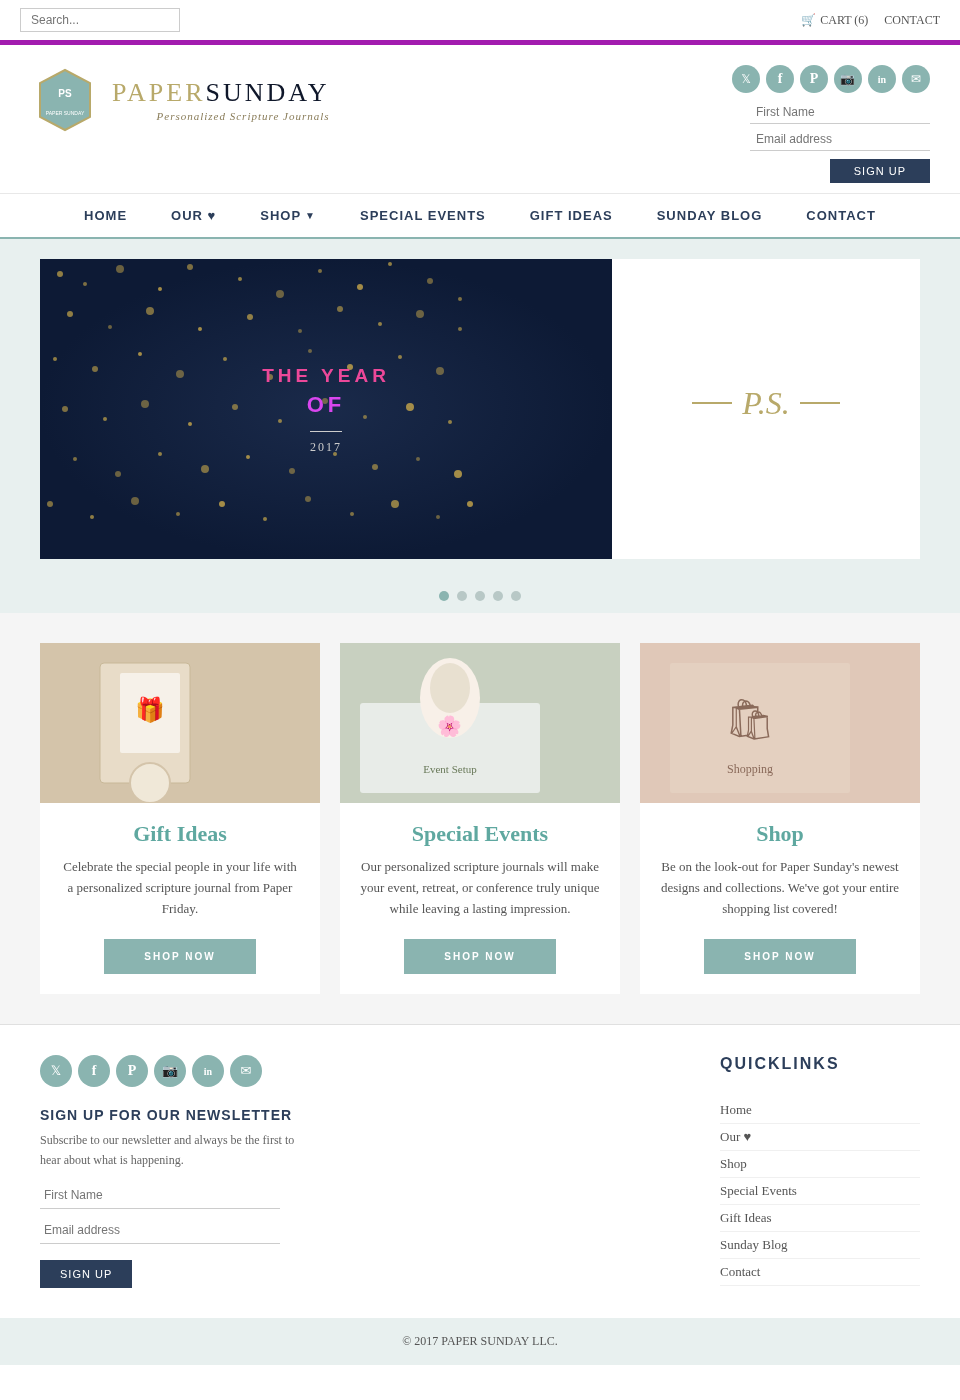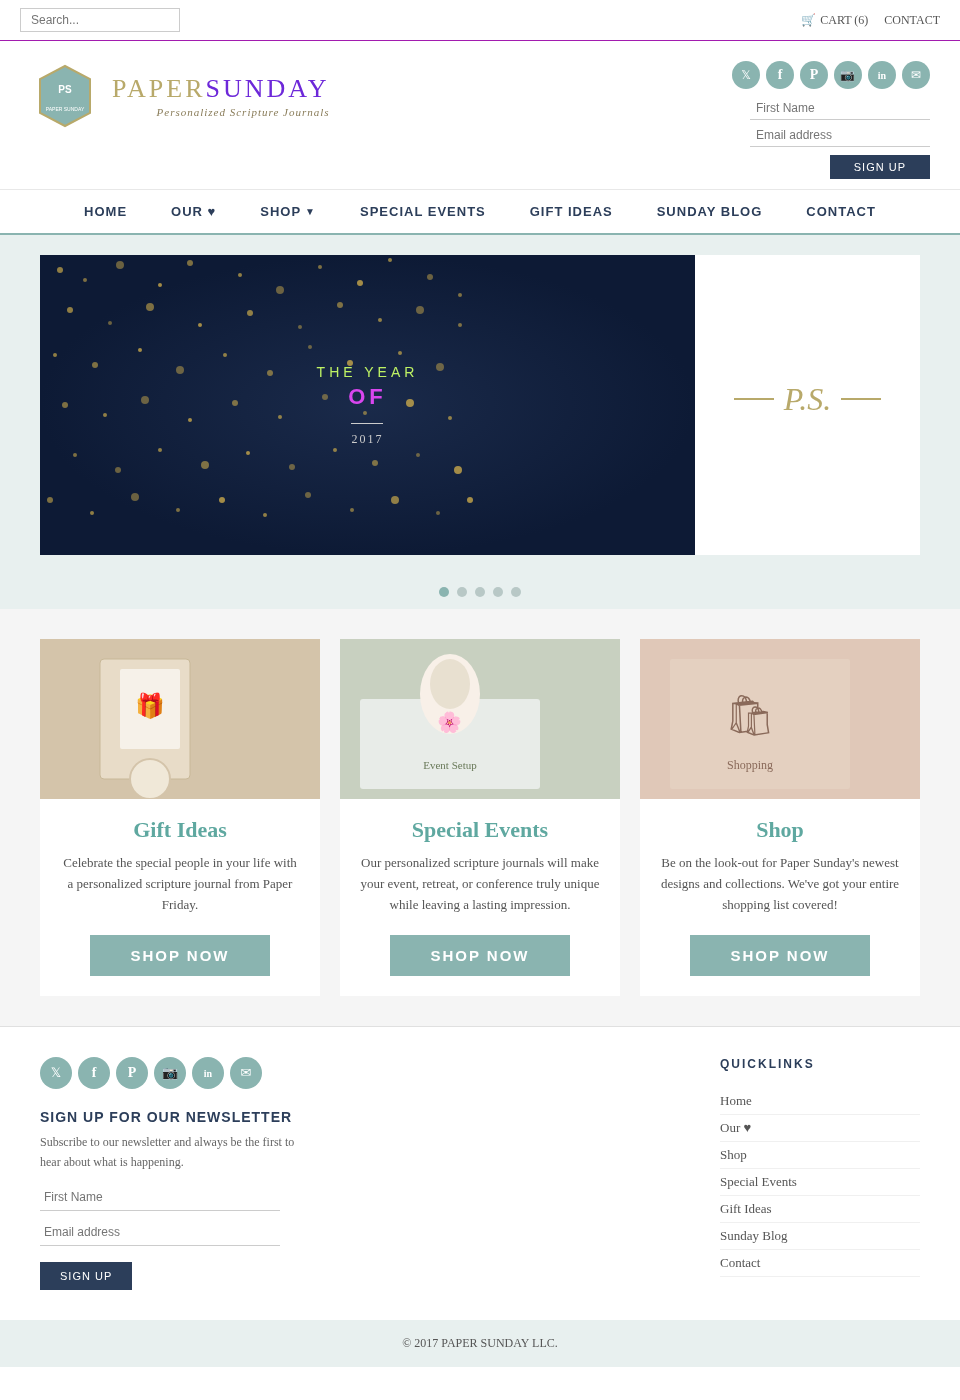--- a/index.html
+++ b/index.html
@@ -5,21 +5,21 @@
     * { box-sizing: border-box; margin: 0; padding: 0; }
     body { font-family: 'Georgia', serif; background: #fff; width: 960px; }
 
     
     .top-bar {
       background: #fff;
       display: flex;
       align-items: center;
       justify-content: space-between;
       padding: 8px 20px;
-      border-bottom: 1px solid #a21caf;
+      border-bottom: 5px solid #a21caf;
     }
     .search-input {
       border: 1px solid #ccc;
       padding: 4px 10px;
       width: 160px;
       font-size: 12px;
       color: #999;
     }
     .top-bar-right {
       display: flex;
@@ -175,24 +175,24 @@
     }
     .hero-text-overlay {
       position: relative;
       z-index: 2;
       text-align: center;
       color: #fff;
       padding: 30px;
     }
     .hero-year-text {
       font-family: 'Arial', sans-serif;
-      font-size: 14px;
-      font-weight: normal;
+      font-size: 19px;
+      font-weight: bold;
       letter-spacing: 4px;
-      color: #bef264;
+      color: #ec4899;
       text-transform: uppercase;
       line-height: 1.4;
     }
     .hero-of-text {
       font-family: 'Arial', sans-serif;
       font-size: 22px;
       font-weight: bold;
       letter-spacing: 4px;
       color: #d946ef;
       text-transform: uppercase;
@@ -209,21 +209,21 @@
     .hero-year {
       font-size: 12px;
       color: #ccc;
       margin-top: 10px;
       letter-spacing: 2px;
       border-top: 1px solid #ccc;
       padding-top: 8px;
       display: inline-block;
     }
     .hero-right {
-      width: 225px;
+      width: 308px;
       background: #fff;
       display: flex;
       flex-direction: row;
       align-items: center;
       justify-content: center;
       padding: 30px 20px;
       text-align: center;
     }
     .ps-divider {
       display: flex;
@@ -303,21 +303,21 @@
       text-align: center;
       padding: 0 20px;
       line-height: 1.6;
       flex: 1;
     }
     .shop-now-btn {
       background: #8ab4b0;
       color: #fff;
       border: none;
       padding: 12px 40px;
-      font-size: 15px;
+      font-size: 10px;
       letter-spacing: 2px;
       cursor: pointer;
       margin: 20px 0;
       text-transform: uppercase;
       font-weight: bold;
     }
 
     
     .footer {
       background: #fff;
@@ -380,25 +380,25 @@
       font-size: 11px;
       letter-spacing: 1px;
       cursor: pointer;
       margin-top: 8px;
     }
     .footer-right {
       width: 200px;
     }
     .quicklinks-title {
       font-family: 'Arial', sans-serif;
-      font-size: 12px;
+      font-size: 16px;
       font-weight: bold;
       color: #2c3e5a;
       letter-spacing: 2px;
-      margin-bottom: 17px;
+      margin-bottom: 24px;
     }
     .quicklink-item {
       font-size: 13px;
       color: #555;
       padding: 5px 0;
       cursor: pointer;
       border-bottom: 1px solid #f0f0f0;
     }
 
     
@@ -427,21 +427,21 @@
 <div class="header">
   <div class="logo-area">
 
     <svg class="logo-hex" viewBox="0 0 70 70">
       <polygon points="35,5 60,18 60,52 35,65 10,52 10,18" fill="#8ab4b0" stroke="#b8a96a" stroke-width="2"></polygon>
       <text x="35" y="32" text-anchor="middle" fill="#fff" font-size="10" font-family="Arial" font-weight="bold">PS</text>
       <text x="35" y="50" text-anchor="middle" fill="#fff" font-size="5" font-family="Arial">PAPER SUNDAY</text>
     </svg>
     <div class="logo-text">
       <div class="logo-title">
-        <span style="color:#b8a96a;">PAPER</span><span style="color:#6d28d9;">SUNDAY</span>
+        <span style="color:#b8a96a;">PAPER</span><span style="color:#0f172a;">SUNDAY</span>
       </div>
       <div class="logo-subtitle">Personalized Scripture Journals</div>
     </div>
   </div>
   <div class="header-right">
     <div class="social-icons-header">
       <div class="social-icon-btn">𝕏</div>
       <div class="social-icon-btn" style="font-size:14px;font-weight:bold;">f</div>
       <div class="social-icon-btn" style="font-size:14px;font-weight:bold;">P</div>
       <div class="social-icon-btn">📷</div>

